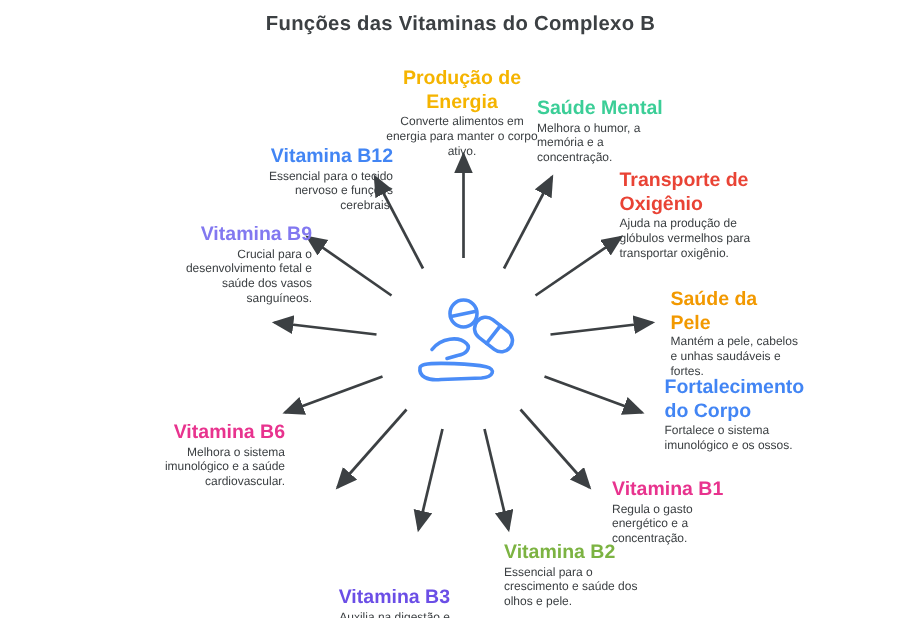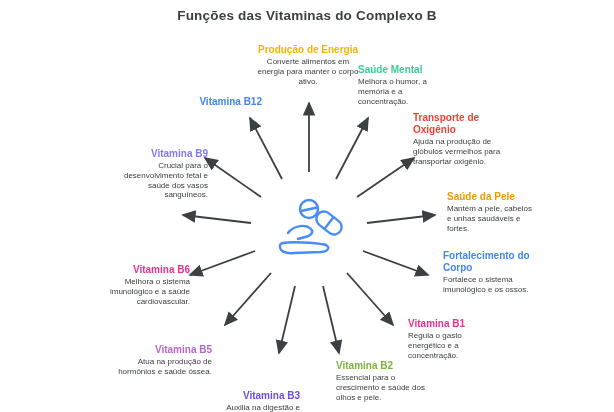--- a/index.html
+++ b/index.html
@@ -11,36 +11,36 @@
     overflow:hidden;
   }
   .page-title{
     position:absolute;left:0;top:8px;width:614px;
     text-align:center;
     font-size:13.5px;font-weight:bold;color:#3c4043;
     letter-spacing:.2px;
   }
   #arrow-layer{position:absolute;left:0;top:0;}
   .item{position:absolute;}
-  .item-title{font-size:10px;font-weight:bold;line-height:1.2;margin-bottom:1px;}
+  .item-title{font-size:13px;font-weight:bold;line-height:1.2;margin-bottom:1px;}
   .item-desc{font-size:8px;color:#3c4043;line-height:1.22;}
   .al{text-align:left;}
   .ar{text-align:right;margin-top:28px;}
   .ac{text-align:center;}
   
   .item-1 {left:256px;top:44px; width:104px;}
   .item-2 {left:358px;top:64px; width:88px;}
   .item-3 {left:413px;top:112px;width:100px;}
   .item-4 {left:447px;top:191px;width:86px;}
   .item-5 {left:443px;top:250px;width:104px;}
   .item-6 {left:408px;top:318px;width:84px;}
   .item-7 {left:336px;top:360px;width:94px;}
   .item-8 {left:202px;top:362px;width:98px;}
   .item-9 {left:114px;top:316px;width:98px;}
-  .item-10{left:94px; top:236px;width:96px;}
+  .item-10{left:94px; top:252px;width:96px;}
   .item-11{left:92px; top:188px;width:90px;}
   .item-12{left:106px;top:120px;width:102px;}
   .item-13{left:174px;top:68px; width:88px;}
 </style>
 </head>
 <body>
 
 <div id="canvas">
 
   <div class="page-title">Funções das Vitaminas do Complexo B</div>
@@ -106,29 +106,26 @@
     <div class="item-desc">Regula o gasto energético e a concentração.</div>
   </div>
   <div class="item item-7 al">
     <div class="item-title" style="color: rgb(124, 179, 66);">Vitamina B2</div>
     <div class="item-desc">Essencial para o crescimento e saúde dos olhos e pele.</div>
   </div>
   <div class="item item-8 ar">
     <div class="item-title" style="color: rgb(107, 78, 230);">Vitamina B3</div>
     <div class="item-desc">Auxilia na digestão e controle do colesterol.</div>
   </div>
-  <div class="item item-9 ar">
-    <div class="item-title" style="color: rgb(186, 104, 200);">Vitamina B5</div>
-    <div class="item-desc">Atua na produção de hormônios e saúde óssea.</div>
-  </div>
   <div class="item item-10 ar">
     <div class="item-title" style="color: rgb(232, 51, 142);">Vitamina B6</div>
     <div class="item-desc">Melhora o sistema imunológico e a saúde cardiovascular.</div>
   </div>
   <div class="item item-12 ar">
     <div class="item-title" style="color: rgb(130, 120, 240);">Vitamina B9</div>
     <div class="item-desc">Crucial para o desenvolvimento fetal e saúde dos vasos sanguíneos.</div>
   </div>
   <div class="item item-13 ar">
     <div class="item-title" style="color: rgb(66, 133, 244);">Vitamina B12</div>
+    <div class="item-desc">Essencial para o tecido nervoso e funções cerebrais.</div>
   </div>
 
 </div>
 
 </body></html>

